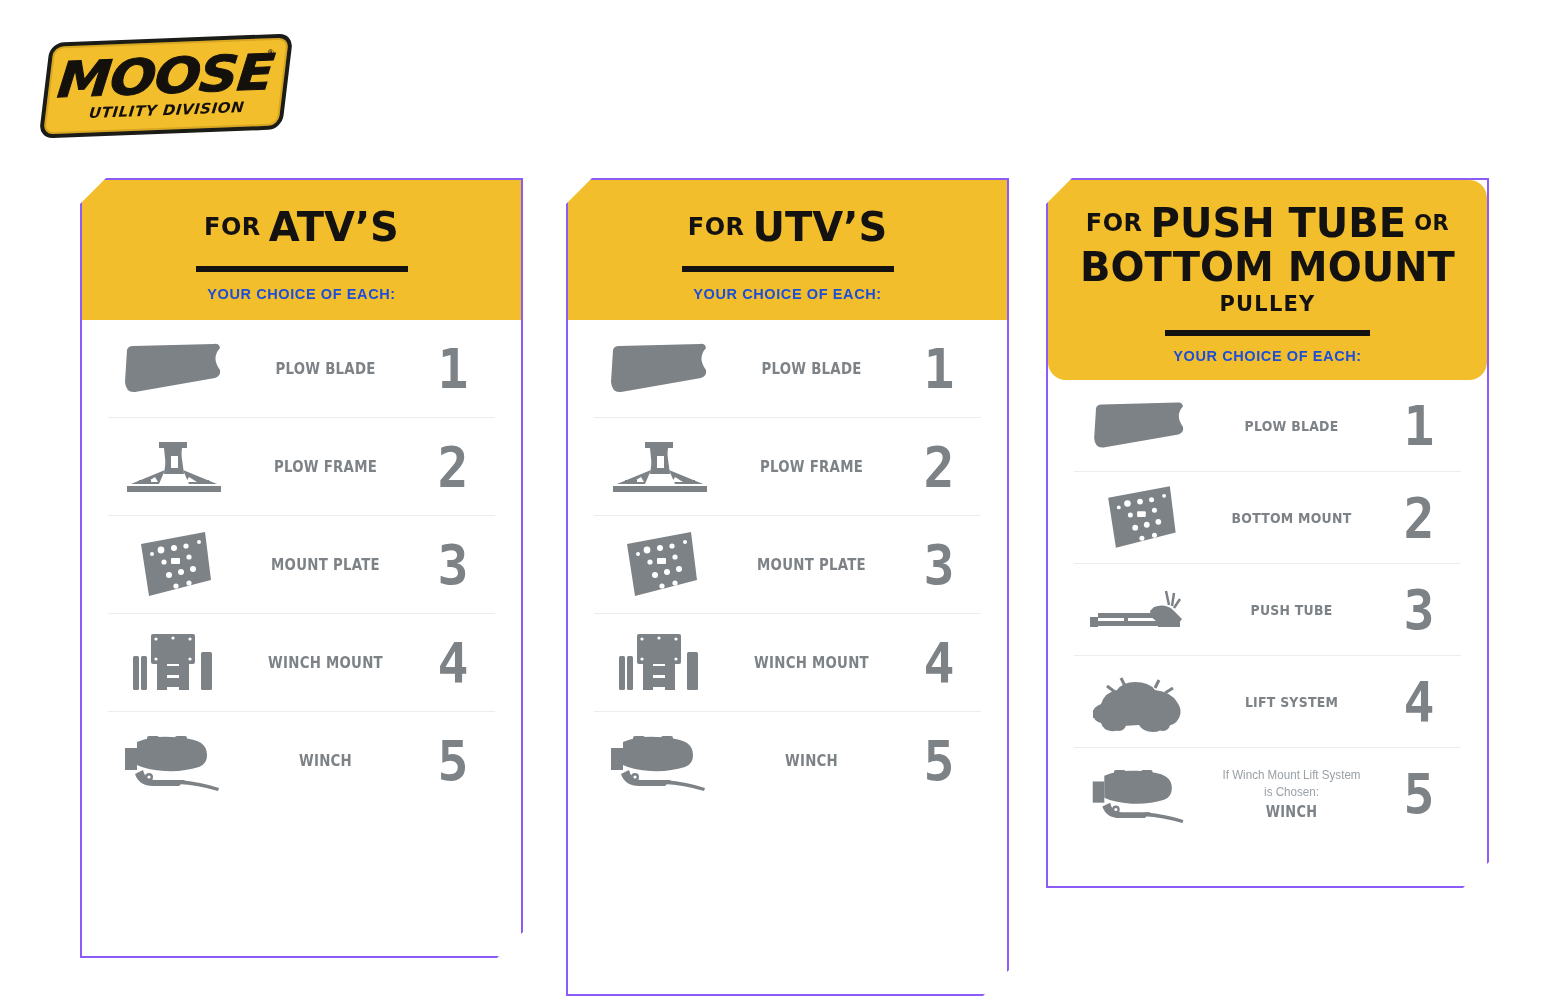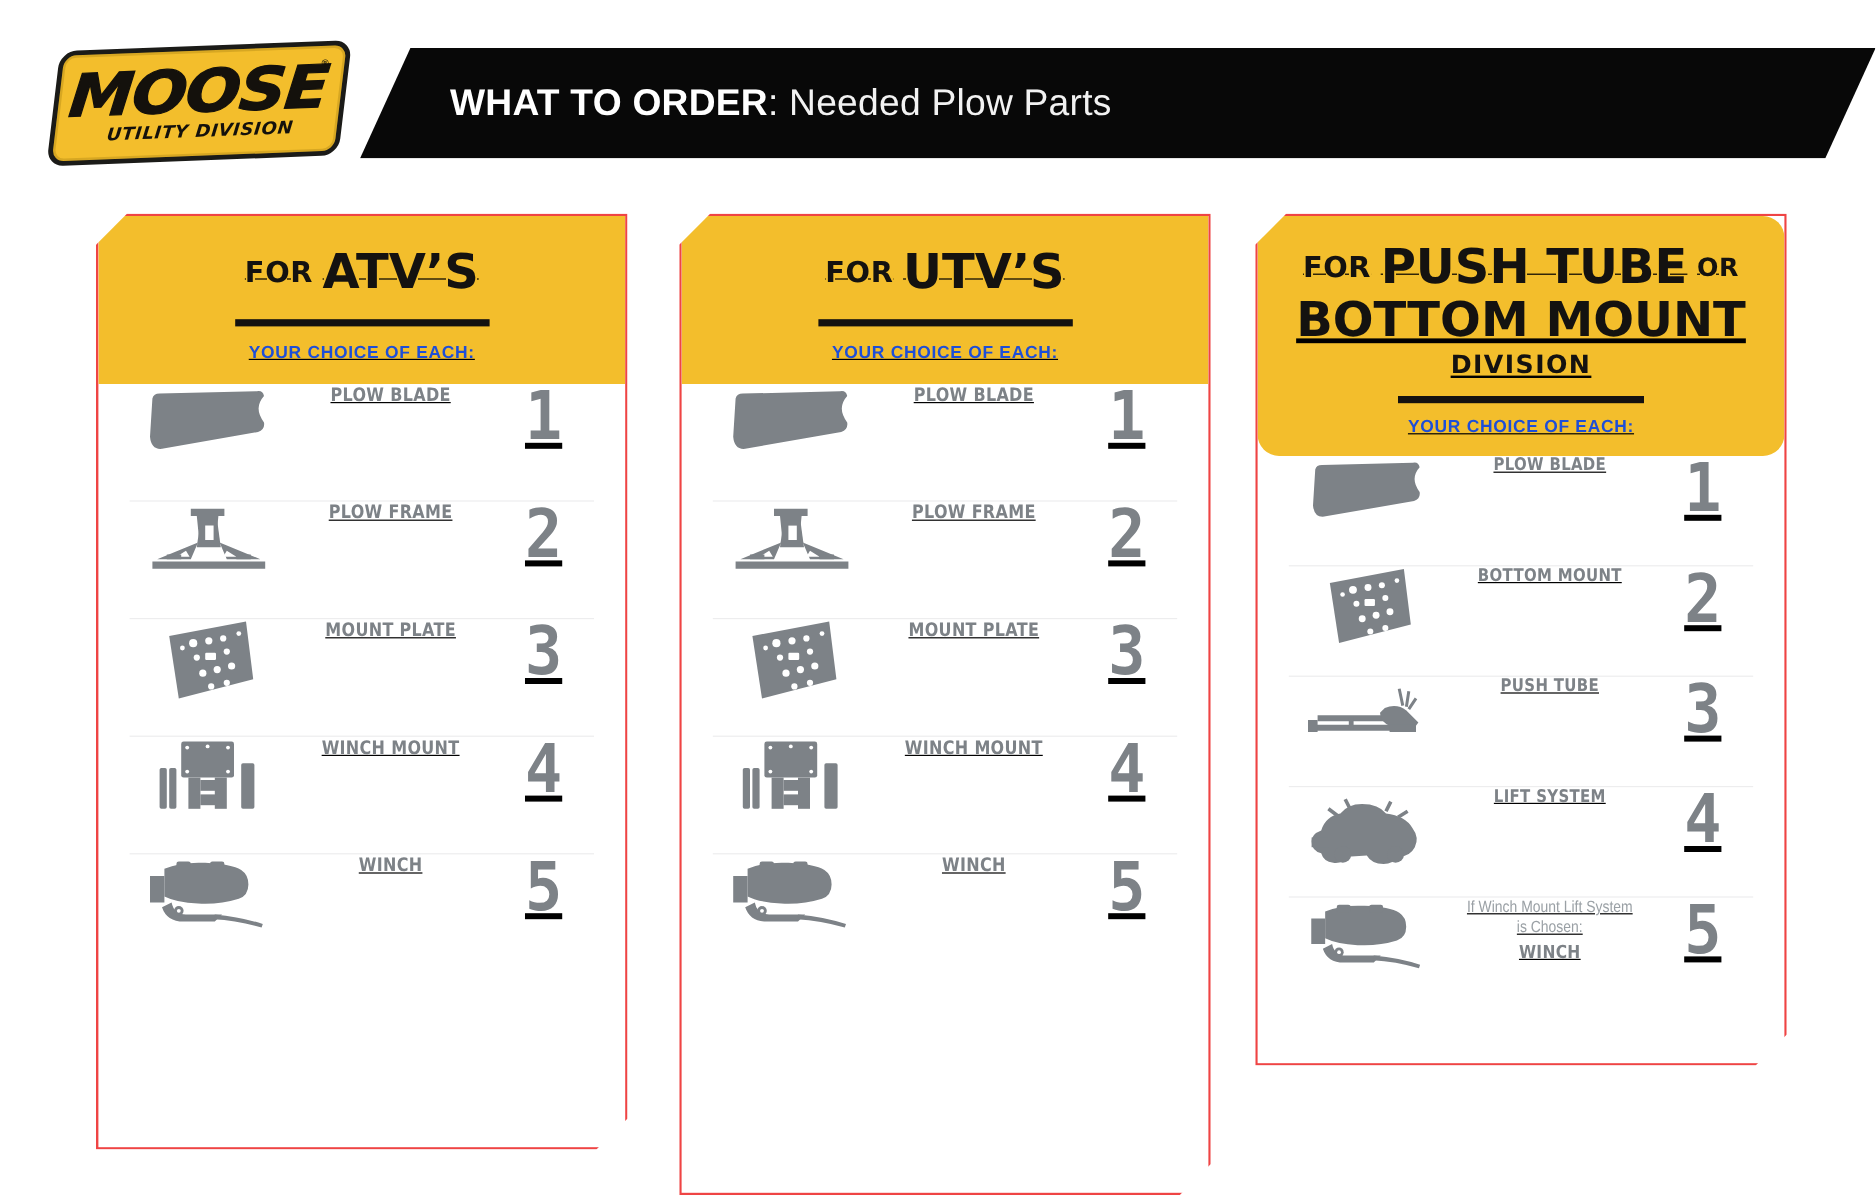--- a/index.html
+++ b/index.html
@@ -68,25 +68,24 @@
   .title-strong { font-weight:bold; }
   .title-rest { font-weight:normal; color:#f2f2f2; }
 
   
   .cards {
     position:absolute; left:0; top:178px; width:1563px; height:800px;
   }
   .card {
     position:absolute;
     background:#ffffff;
-    border:2px solid #ef4444;
+    border:2px solid #8b5cf6;
     clip-path: polygon(26px 0, 100% 0, 100% calc(100% - 26px), calc(100% - 26px) 100%, 0 100%, 0 26px);
     overflow:hidden;
     box-shadow:0 1px 3px rgba(0,0,0,.07);
-    text-decoration:underline;
   }
   .card.c1 { left:80px;   top:0;  width:443px; height:780px; }
   .card.c2 { left:566px;  top:0;  width:443px; height:818px; }
   .card.c3 { left:1046px; top:0;  width:443px; height:710px; }
 
   .card-head {
     background:#F3BE2C;
     width:100%;
     text-align:center;
     padding:22px 18px 16px;
@@ -130,21 +129,21 @@
   .card.c3 .head-rule { width:205px; margin:14px auto 12px; }
   .head-choice {
     color:#1d4ed8;
     font-family:"Liberation Sans", sans-serif;
     font-weight:bold; font-size:14.5px; letter-spacing:.6px;
   }
 
   .card-body { padding:0 26px; }
 
   .row {
-    display:flex; align-items:flex-start;
+    display:flex; align-items:center;
     border-bottom:1px solid #ededee;
     height:98px;
   }
   .row:last-child { border-bottom:none; }
   .card.c3 .row { height:92px; }
 
   .row-icon {
     width:132px; flex:0 0 132px;
     display:flex; align-items:center; justify-content:center;
   }
@@ -187,25 +186,20 @@
 
     <div class="logo-wrap">
       <div class="logo-plate"></div>
       <div class="logo-inner">
         <div class="logo-moose">MOOSE</div>
         <div class="logo-sub">UTILITY DIVISION</div>
       </div>
       <div class="logo-reg">®</div>
     </div>
 
-    <div class="title-bar">
-      <div class="title-text">
-        <span class="title-strong">WHAT TO ORDER</span><span class="title-rest">: Needed Plow Parts</span>
-      </div>
-    </div>
   </div>
 
   <div class="cards">
 
     <div class="card c1">
       <div class="card-head">
         <div class="head-line1">
           <span class="for-word">FOR</span><span class="big-word">ATV’S</span>
         </div>
         <div class="head-rule"></div>
@@ -413,21 +407,21 @@
 
       </div>
     </div>
 
     <div class="card c3">
       <div class="card-head">
         <div class="head-line1">
           <span class="for-word">FOR</span><span class="big-word">PUSH TUBE</span><span class="or-word">OR</span>
         </div>
         <div class="head-line2">BOTTOM MOUNT</div>
-        <div class="head-line3">DIVISION</div>
+        <div class="head-line3">PULLEY</div>
         <div class="head-rule"></div>
         <div class="head-choice">YOUR CHOICE OF EACH:</div>
       </div>
       <div class="card-body">
 
         <div class="row">
           <div class="row-icon">
             <svg width="106" height="58" viewBox="0 0 110 62">
                 <path d="M6 44 L8 12 Q9 8 14 8 L95 6 Q100 5 101 10 Q92 20 101 32 Q102 38 96 40 L16 54 Q7 55 6 44 Z" fill="#7d8287"></path>
               </svg>

